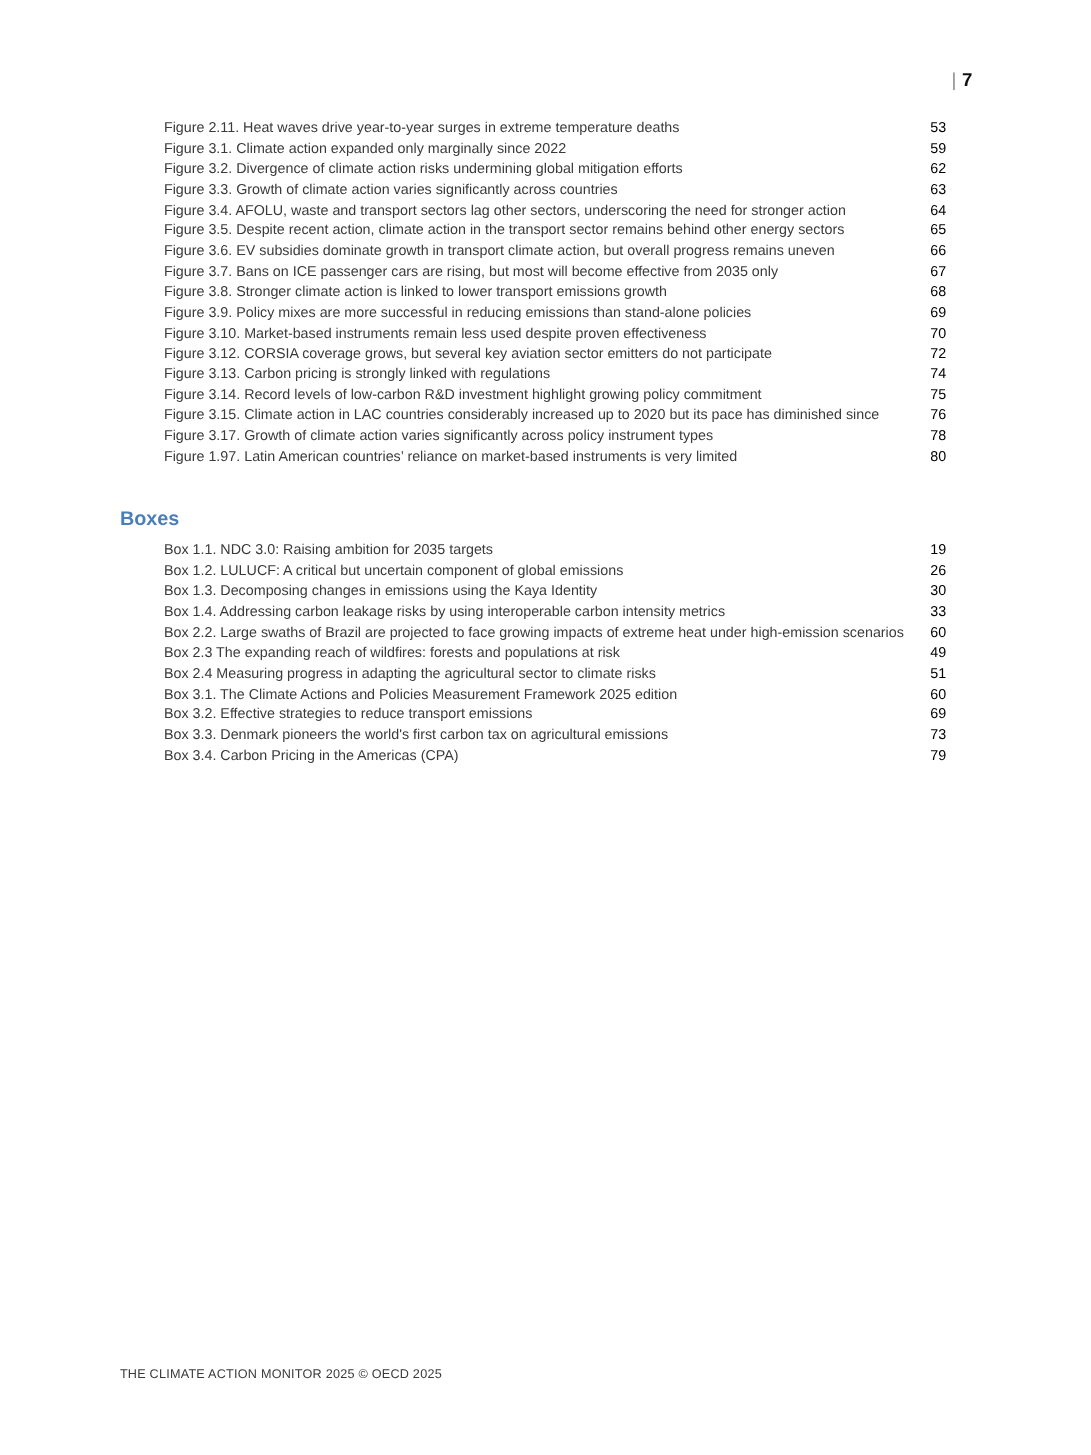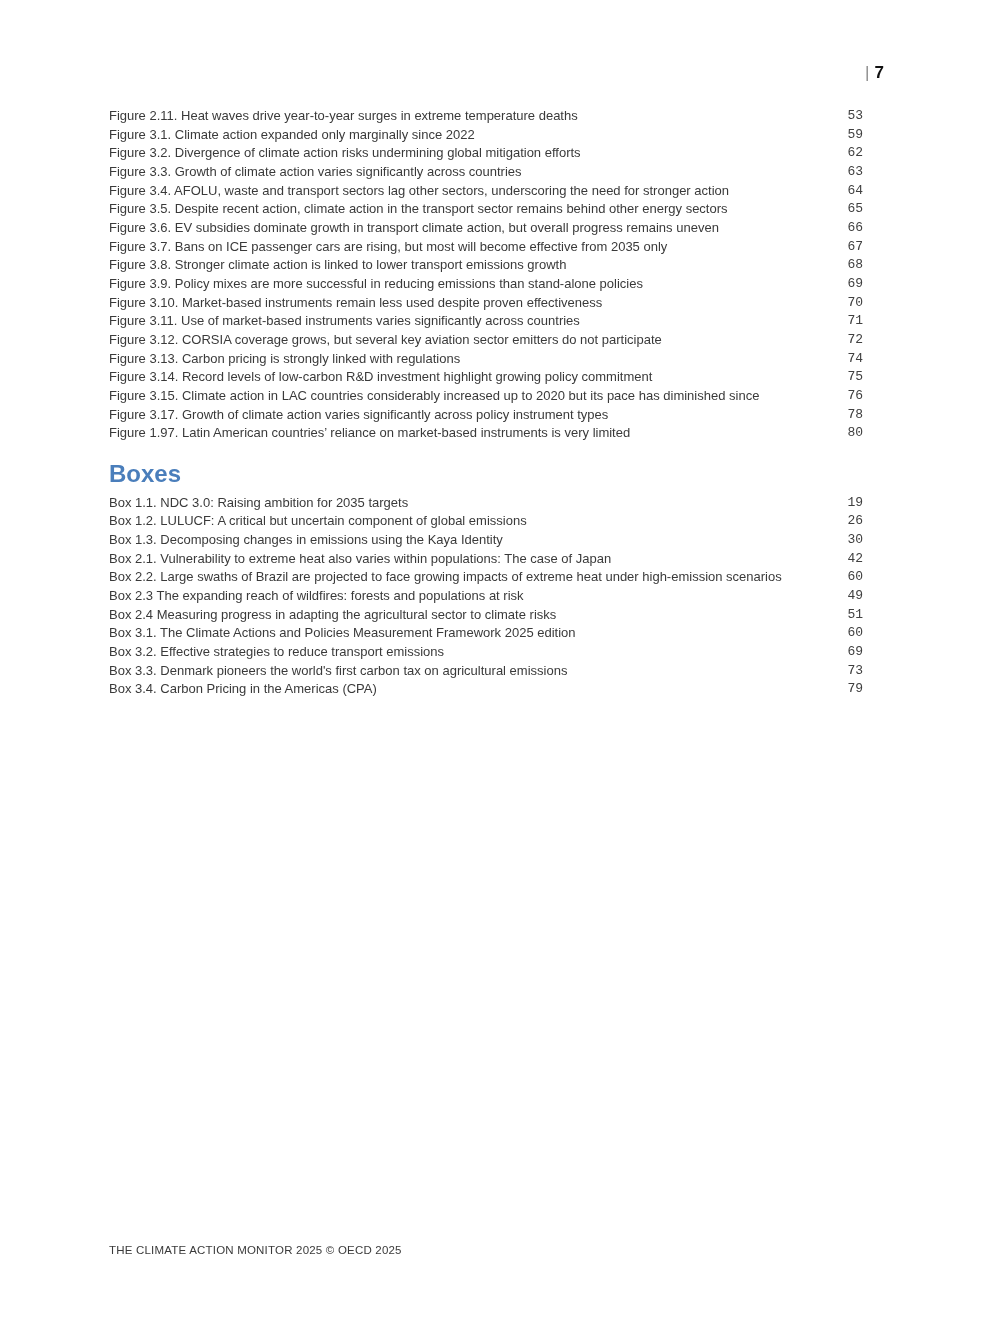--- a/index.html
+++ b/index.html
@@ -41,40 +41,40 @@
     position: absolute;
     left: 109px;
     top: 107px;
     width: 754px;
   }
   .toc-list { width: 100%; }
   .toc-row {
     display: flex;
     align-items: flex-end;
     gap: 10px;
+    margin-left: 40px;
   }
   .toc-title {
     flex: 1 1 auto;
     font-size: 13px;
     line-height: 18.65px;
     color: #3a3a3a;
   }
   .toc-page {
     flex: 0 0 auto;
     min-width: 20px;
-    text-align: right;
+    text-align: center;
     font-size: 13px;
     line-height: 18.65px;
-    color: #404040;
-    font-family: Liberation Mono, monospace;
+    color: #000000;
   }
   .section-heading {
-    margin-top: 20px;
+    margin-top: 36px;
     margin-bottom: 9px;
-    font-size: 24px;
+    font-size: 18px;
     line-height: 22px;
     font-weight: 700;
   }
   
   .page-footer {
     position: absolute;
     left: 109px;
     top: 1243px;
     font-size: 11.5px;
     line-height: 14px;
@@ -132,24 +132,20 @@
         </div>
         <div class="toc-row">
           <span class="toc-title">Figure 3.9. Policy mixes are more successful in reducing emissions than stand-alone policies</span>
           <span class="toc-page">69</span>
         </div>
         <div class="toc-row">
           <span class="toc-title">Figure 3.10. Market-based instruments remain less used despite proven effectiveness</span>
           <span class="toc-page">70</span>
         </div>
         <div class="toc-row">
-          <span class="toc-title">Figure 3.11. Use of market-based instruments varies significantly across countries</span>
-          <span class="toc-page">71</span>
-        </div>
-        <div class="toc-row">
           <span class="toc-title">Figure 3.12. CORSIA coverage grows, but several key aviation sector emitters do not participate</span>
           <span class="toc-page">72</span>
         </div>
         <div class="toc-row">
           <span class="toc-title">Figure 3.13. Carbon pricing is strongly linked with regulations</span>
           <span class="toc-page">74</span>
         </div>
         <div class="toc-row">
           <span class="toc-title">Figure 3.14. Record levels of low-carbon R&amp;D investment highlight growing policy commitment</span>
           <span class="toc-page">75</span>
@@ -177,22 +173,22 @@
         </div>
         <div class="toc-row">
           <span class="toc-title">Box 1.2. LULUCF: A critical but uncertain component of global emissions</span>
           <span class="toc-page">26</span>
         </div>
         <div class="toc-row">
           <span class="toc-title">Box 1.3. Decomposing changes in emissions using the Kaya Identity</span>
           <span class="toc-page">30</span>
         </div>
         <div class="toc-row">
-          <span class="toc-title">Box 2.1. Vulnerability to extreme heat also varies within populations: The case of Japan</span>
-          <span class="toc-page">42</span>
+          <span class="toc-title">Box 1.4. Addressing carbon leakage risks by using interoperable carbon intensity metrics</span>
+          <span class="toc-page">33</span>
         </div>
         <div class="toc-row">
           <span class="toc-title">Box 2.2. Large swaths of Brazil are projected to face growing impacts of extreme heat under high-emission scenarios</span>
           <span class="toc-page">60</span>
         </div>
         <div class="toc-row">
           <span class="toc-title">Box 2.3 The expanding reach of wildfires: forests and populations at risk</span>
           <span class="toc-page">49</span>
         </div>
         <div class="toc-row">

